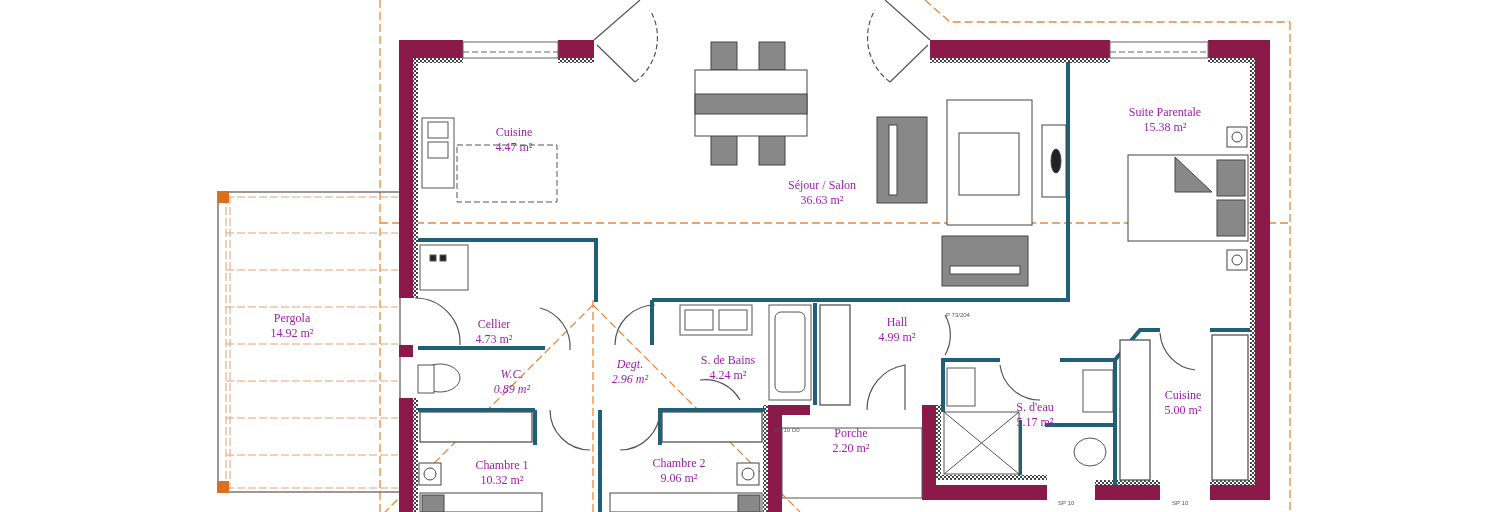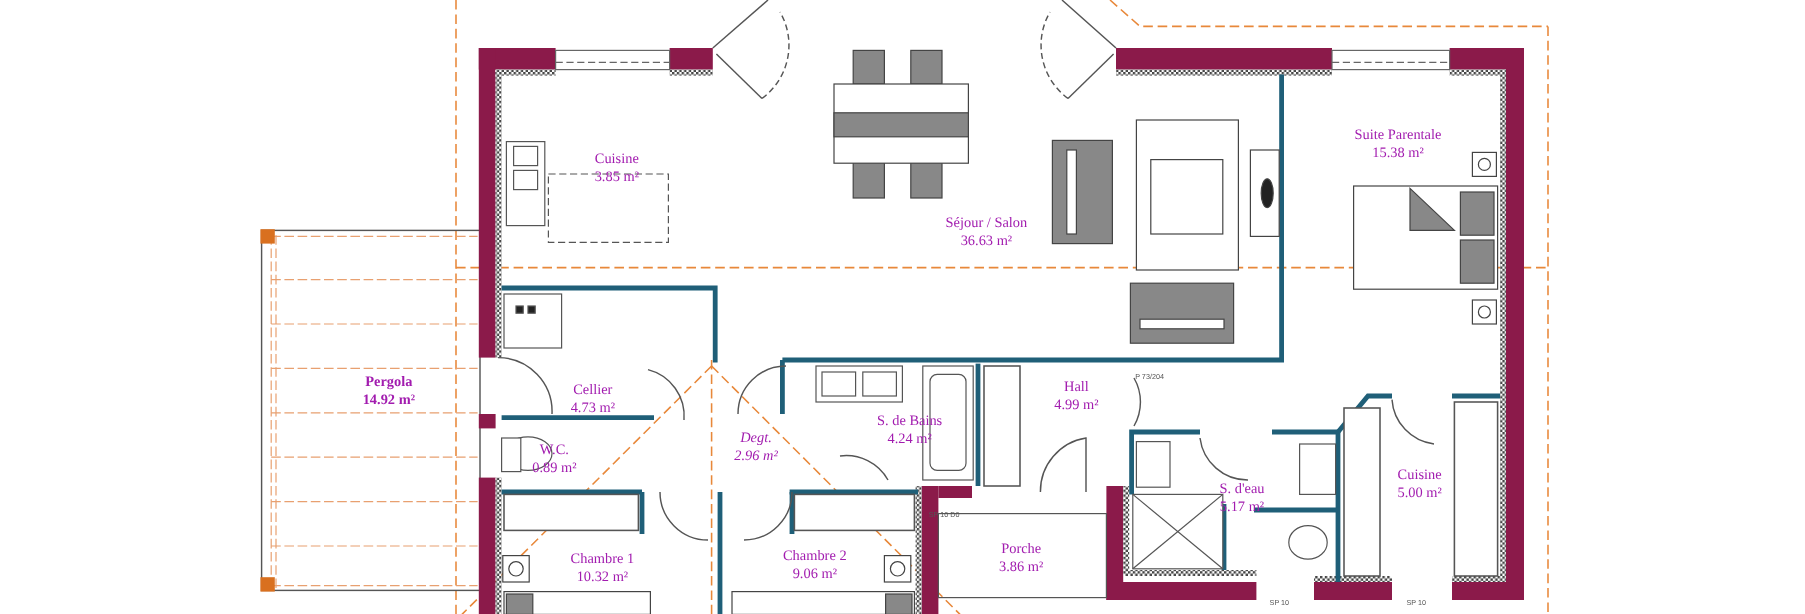--- a/index.html
+++ b/index.html
@@ -204,47 +204,47 @@
     <rect x="738" y="495" width="22" height="17" fill="#888"></rect>
   </g>
 
   <g stroke="#555" stroke-width="1" fill="none">
     <rect x="782" y="428" width="140" height="70"></rect>
   </g>
 </svg>
 
 <div class="lbl" style="left:514px;top:140px;">
   <span>Cuisine</span>
-  <span>3.85 m²</span>
+  <span>4.47 m²</span>
 </div>
 <div class="lbl" style="left:822px;top:193px;">
   <span>Séjour / Salon</span>
   <span>36.63 m²</span>
 </div>
 <div class="lbl" style="left:1165px;top:120px;">
   <span>Suite Parentale</span>
   <span>15.38 m²</span>
 </div>
-<div class="lbl" style="left:324px;top:326px;font-weight:bold;">
+<div class="lbl" style="left:292px;top:326px;">
   <span>Pergola</span>
   <span>14.92 m²</span>
 </div>
 <div class="lbl" style="left:494px;top:332px;">
   <span>Cellier</span>
   <span>4.73 m²</span>
 </div>
-<div class="lbl" style="left:462px;top:382px;">
+<div class="lbl" style="left:512px;top:382px;font-style:italic;">
   <span>W.C.</span>
   <span>0.89 m²</span>
 </div>
 <div class="lbl" style="left:630px;top:372px;font-style:italic;">
   <span>Degt.</span>
   <span>2.96 m²</span>
 </div>
-<div class="lbl" style="left:728px;top:358px;margin-left:30px;">
+<div class="lbl" style="left:728px;top:368px;">
   <span>S. de Bains</span>
   <span>4.24 m²</span>
 </div>
 <div class="lbl" style="left:897px;top:330px;">
   <span>Hall</span>
   <span>4.99 m²</span>
 </div>
 <div class="lbl" style="left:1035px;top:415px;">
   <span>S. d'eau</span>
   <span>5.17 m²</span>
@@ -254,21 +254,21 @@
   <span>5.00 m²</span>
 </div>
 <div class="lbl" style="left:502px;top:473px;">
   <span>Chambre 1</span>
   <span>10.32 m²</span>
 </div>
 <div class="lbl" style="left:679px;top:471px;">
   <span>Chambre 2</span>
   <span>9.06 m²</span>
 </div>
-<div class="lbl" style="left:851px;top:465px;">
+<div class="lbl" style="left:851px;top:441px;">
   <span>Porche</span>
-  <span>3.86 m²</span>
+  <span>2.20 m²</span>
 </div>
 
 <div class="small" style="left:774px;top:427px;">SP 10 D0</div>
 <div class="small" style="left:946px;top:312px;">P 73/204</div>
 <div class="small" style="left:1058px;top:500px;">SP 10</div>
 <div class="small" style="left:1172px;top:500px;">SP 10</div>
 
 </body></html>

